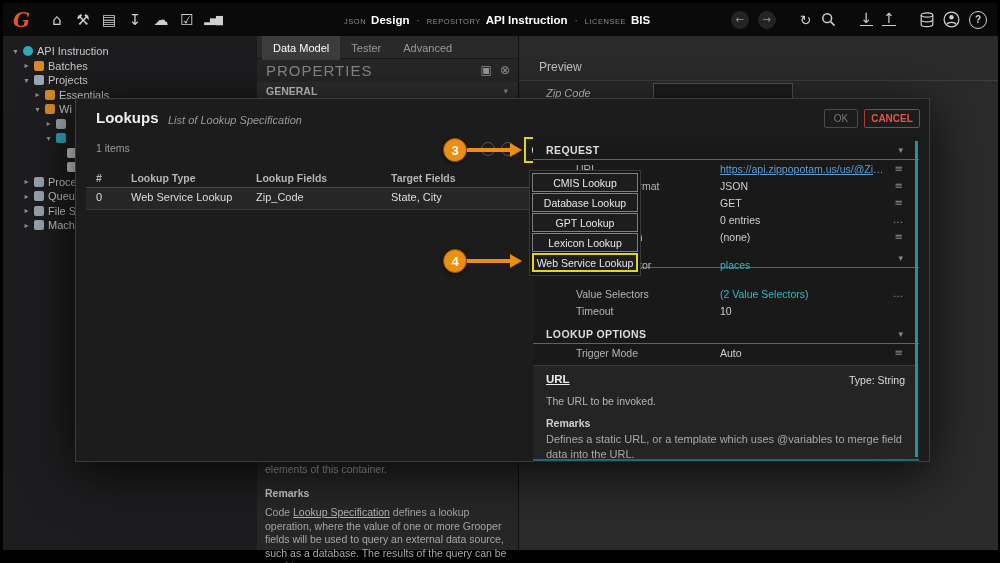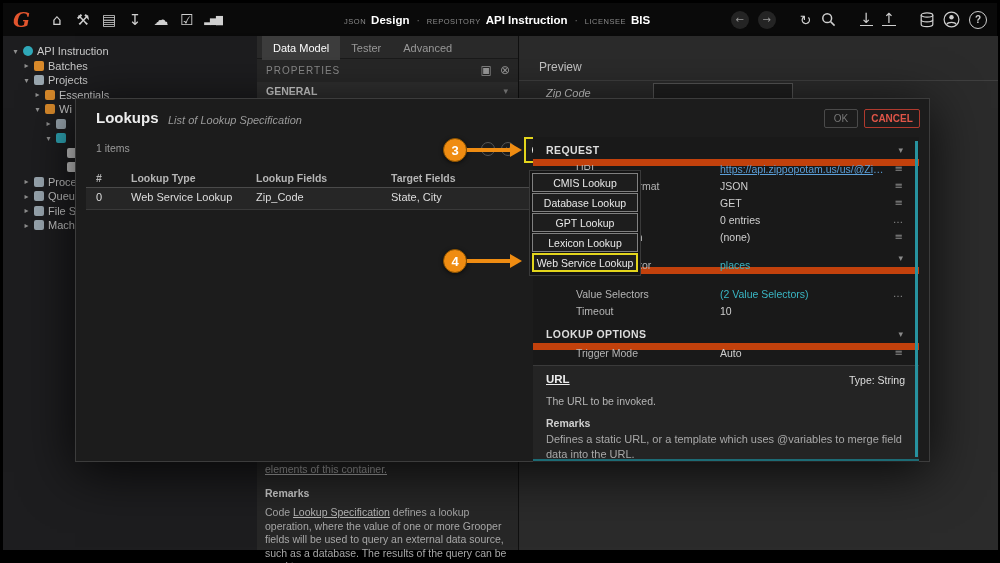--- a/index.html
+++ b/index.html
@@ -28,27 +28,27 @@
   .trow{height:14.5px;display:flex;align-items:center;font-size:11px;color:#c9c9c9;white-space:nowrap;cursor:pointer;}
   .tcaret{width:9px;font-size:8px;color:#8f8f8f;font-family:"DejaVu Sans",sans-serif;text-align:center;flex:0 0 9px;}
   .tico{width:10px;height:10px;border-radius:2px;margin:0 4px 0 3px;flex:0 0 10px;}
 
   
   .main{position:absolute;left:257px;top:36px;width:261px;height:514px;background:#272727;}
   .tabbar{position:absolute;left:0;top:0;width:100%;height:23px;background:#2a2a2a;border-bottom:1px solid #1a1a1a;display:flex;align-items:stretch;padding-left:5px;box-sizing:border-box;}
   .tab{font-size:11px;color:#9a9a9a;padding:12px 11px;display:flex;align-items:center;cursor:pointer;}
   .tab.active{background:#3d3d3d;color:#fff;}
   .propbar{position:absolute;left:0;top:23px;width:100%;height:22px;display:flex;align-items:center;}
-  .proptitle{font-size:10px;color:#8a8a8a;letter-spacing:1px;margin-left:9px;flex:1;}
+  .proptitle{font-size:15px;color:#8a8a8a;letter-spacing:1px;margin-left:9px;flex:1;}
   .pbicon{font-family:"DejaVu Sans",sans-serif;color:#9a9a9a;font-size:12px;margin-right:8px;cursor:pointer;}
   .genbar{position:absolute;left:0;top:46px;width:100%;height:18px;background:#2f2f2f;display:flex;align-items:center;border-bottom:1px solid #1e1e1e;}
   .gentitle{font-size:10.5px;color:#cfcfcf;font-weight:bold;margin-left:9px;flex:1;}
   .genchev{color:#8a8a8a;font-size:9px;margin-right:10px;font-family:"DejaVu Sans",sans-serif;}
   .docarea{position:absolute;left:8px;top:427px;width:246px;color:#a8a8a8;font-size:10.5px;line-height:13.5px;}
-  .docline{margin-bottom:10px;text-decoration:underline;}
+  .docline{margin-bottom:10px;}
   .docrem{color:#cfcfcf;font-weight:bold;margin-bottom:6px;}
   .doclink{text-decoration:underline;color:#b8b8b8;cursor:pointer;}
 
   
   .preview{position:absolute;left:518px;top:36px;width:479px;height:514px;background:#2b2b2b;border-left:1px solid #101010;}
   .pvtitle{position:absolute;left:20px;top:24px;font-size:12px;color:#c5c5c5;}
   .pvrule{position:absolute;left:0;top:44px;width:100%;height:1px;background:#3f3f3f;}
   .pvlabel{position:absolute;left:27px;top:51px;font-size:11px;color:#cfcfcf;font-style:italic;}
   .pvinput{position:absolute;left:134px;top:47px;width:140px;height:22px;background:#1f1f1f;border:1px solid #555;box-sizing:border-box;}
 
@@ -66,21 +66,21 @@
   .pluscaret{color:#aaa;font-size:8px;font-family:"DejaVu Sans",sans-serif;}
   .tblhead{position:absolute;left:10px;top:70px;width:445px;height:18px;border-bottom:1px solid #4a4a4a;font-size:10.5px;color:#b5b5b5;font-weight:bold;}
   .tblrow{position:absolute;left:10px;top:89px;width:445px;height:21px;background:#262626;border-bottom:1px solid #3a3a3a;font-size:11px;color:#ddd;cursor:pointer;}
   .c0{position:absolute;left:10px;top:3px;}
   .c1{position:absolute;left:45px;top:3px;}
   .c2{position:absolute;left:170px;top:3px;}
   .c3{position:absolute;left:305px;top:3px;}
 
   
   .req{position:absolute;left:457px;top:38px;width:386px;height:324px;background:#191919;box-sizing:border-box;}
-  .sec{position:absolute;left:0;width:100%;height:18px;border-bottom:7px solid #c2410c;}
+  .sec{position:absolute;left:0;width:100%;height:18px;border-bottom:1px solid #c2410c;}
   .sectitle{position:absolute;left:13px;top:3px;font-size:10.5px;font-weight:bold;color:#ddd;letter-spacing:.4px;}
   .secchev{position:absolute;right:16px;top:4px;color:#8a8a8a;font-size:9px;font-family:"DejaVu Sans",sans-serif;}
   .prow{position:absolute;left:0;width:100%;height:17px;font-size:10.5px;}
   .plab{position:absolute;left:43px;top:2px;color:#b5b5b5;white-space:nowrap;}
   .pval{position:absolute;left:187px;top:2px;color:#cfcfcf;white-space:nowrap;max-width:168px;overflow:hidden;text-overflow:ellipsis;}
   .pval.link{color:#5b9fd8;text-decoration:underline;cursor:pointer;}
   .pval.teal{color:#3ab6c4;cursor:pointer;}
   .picon{position:absolute;right:16px;top:2px;color:#8a8a8a;font-family:"DejaVu Sans",sans-serif;font-size:10px;cursor:pointer;}
   .helpbox{position:absolute;left:0;top:228px;width:100%;height:96px;background:#242424;border-top:1px solid #3a3a3a;}
   .helptitle{position:absolute;left:13px;top:7px;font-size:11.5px;font-weight:bold;color:#ececec;text-decoration:underline;}

